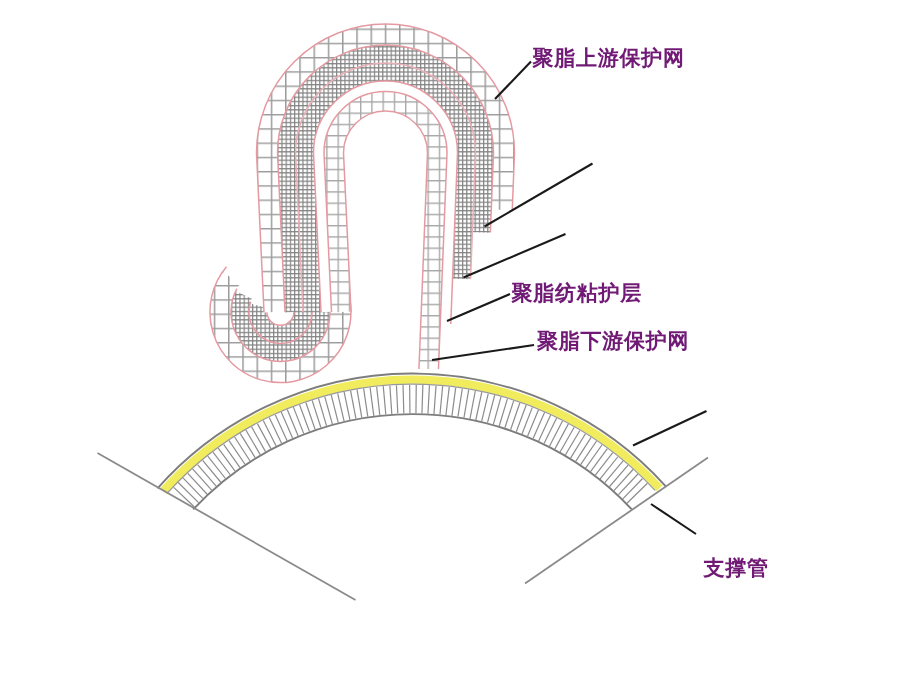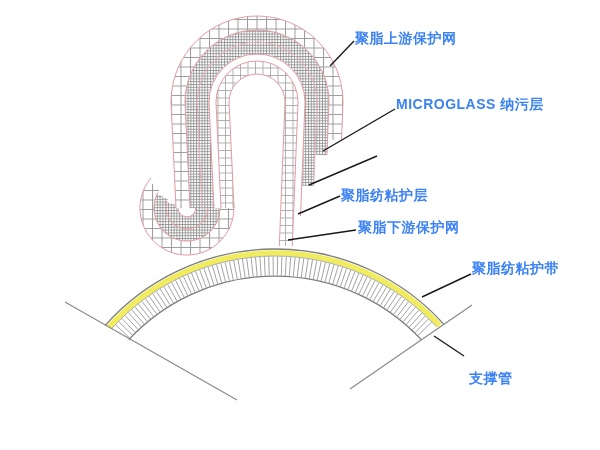--- a/index.html
+++ b/index.html
@@ -1,19 +1,19 @@
 <!DOCTYPE html>
 <html><head>
 <meta charset="utf-8">
 <style>
   html,body{margin:0;padding:0;background:#fff;}
   .stage{position:relative;width:600px;height:450px;background:#ffffff;overflow:hidden;
          font-family:"Liberation Sans","DejaVu Sans",sans-serif;}
   .diagram-svg{position:absolute;left:0;top:0;}
-  .lbl{position:absolute;font-size:14px;font-weight:bold;color:#3b82f6;
+  .lbl{position:absolute;font-size:14px;font-weight:bold;color:#701a75;
        letter-spacing:0.5px;white-space:nowrap;line-height:15px;}
   .lbl1{left:355px;top:31px;}
   .lbl2{left:396px;top:97px;}
   .lbl3{left:378px;top:147px;}
   .lbl4{left:341px;top:188px;}
   .lbl5{left:358px;top:220px;}
   .lbl6{left:472px;top:261px;}
   .lbl7{left:469px;top:347px;margin-top:24px;}
 </style>
 </head>
@@ -162,19 +162,17 @@
       <path d="M395,109 L323,151"></path>
       <path d="M377,156 L309,185"></path>
       <path d="M340,196 L298,214"></path>
       <path d="M356,230 L288,240"></path>
       <path d="M471,274 L422,297"></path>
       <path d="M464,356 L434,336"></path>
     </g>
   </svg>
 
   <div class="lbl lbl1">聚脂上游保护网</div>
-  <div class="lbl lbl2">MICROGLASS 纳污层</div>
   <div class="lbl lbl4">聚脂纺粘护层</div>
   <div class="lbl lbl5">聚脂下游保护网</div>
-  <div class="lbl lbl6">聚脂纺粘护带</div>
   <div class="lbl lbl7">支撑管</div>
 
 </div>
 
 </body></html>

